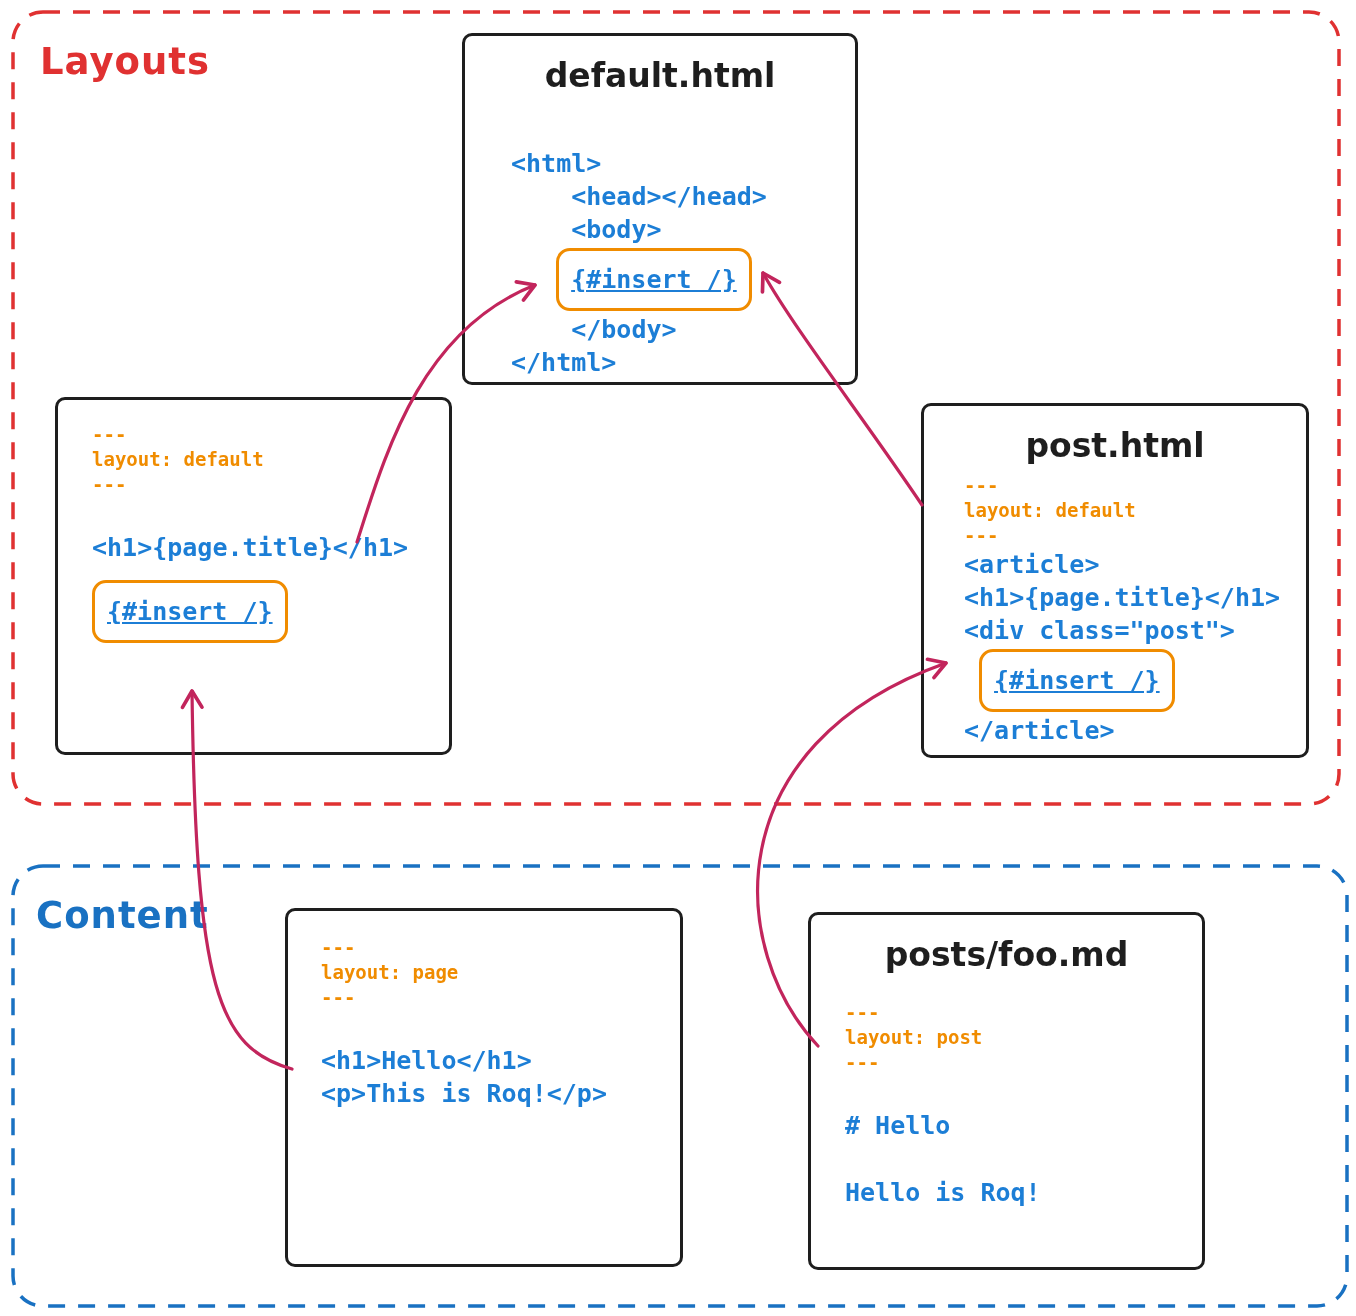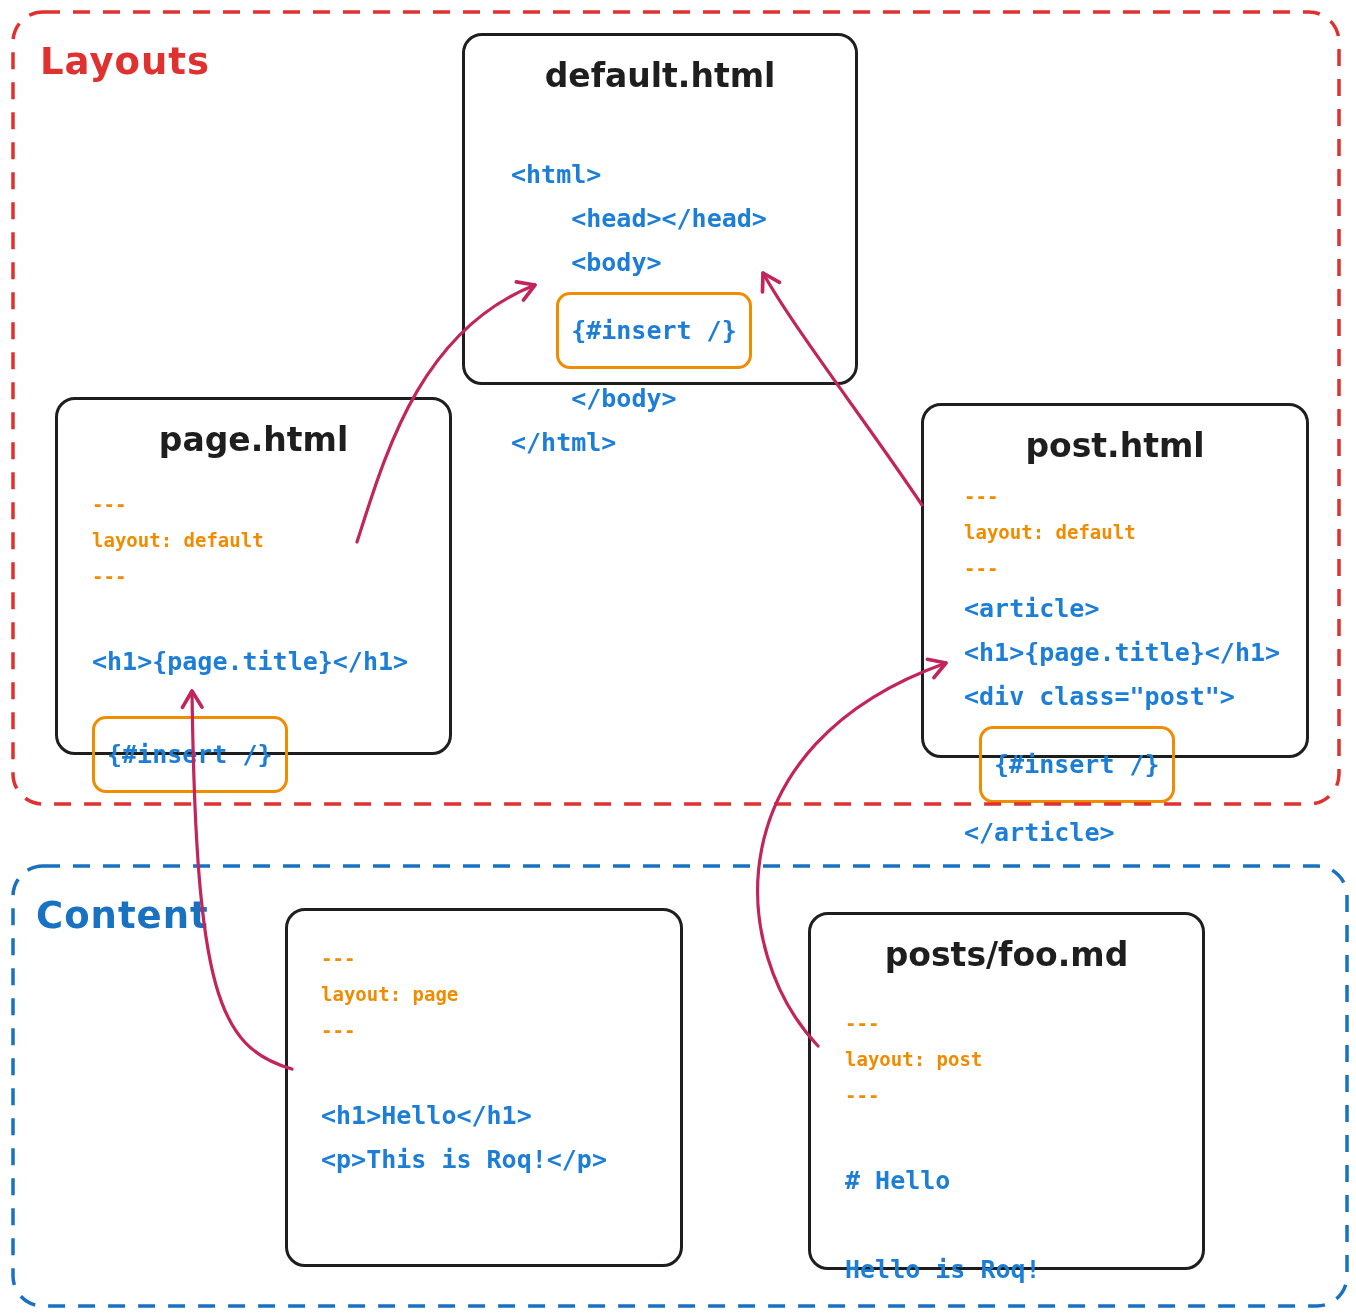--- a/index.html
+++ b/index.html
@@ -27,56 +27,56 @@
     letter-spacing:1px;
     z-index:2;
   }
   #layouts-label{ left:40px; top:40px;  color:var(--layouts); }
   #content-label{ left:36px; top:894px; color:var(--content); }
 
   .card{
     position:absolute;
     background:#ffffff;
     border:3px solid var(--ink);
-    border-radius:20px;
+    border-radius:10px;
     z-index:1;
   }
   .card-title{
     margin-top:20px;
     text-align:center;
     font-size:33px;
     font-weight:bold;
     color:var(--ink);
     font-family:"DejaVu Sans", sans-serif;
   }
   .card-body{
     font-family:"DejaVu Sans Mono", monospace;
   }
   .code-line{
     font-family:"DejaVu Sans Mono", monospace;
     font-weight:bold;
     font-size:25px;
     line-height:33px;
     color:var(--code);
     white-space:pre;
-    margin-top:11px;
   }
   .code-line.frontmatter{
     font-size:19px;
     line-height:25px;
     color:var(--frontmatter);
   }
   .code-line.blank{ height:34px; }
   .code-line.blank-small{ height:14px; }
   .line-text.highlight{
     display:inline-block;
     border:3px solid var(--highlight);
     border-radius:14px;
-    padding:19px 12px;
+    padding:12px 12px;
     margin:2px 0;
+    text-decoration:underline;
   }
   #arrow-layer{
     position:absolute;
     left:0; top:0;
     width:1356px; height:1316px;
     z-index:5;
     pointer-events:none;
   }
 </style>
 </head>
@@ -92,21 +92,20 @@
       <div class="code-line code"><span class="line-text">&lt;html&gt;</span></div>
       <div class="code-line code" style="padding-left: 4ch;"><span class="line-text">&lt;head&gt;&lt;/head&gt;</span></div>
       <div class="code-line code" style="padding-left: 4ch;"><span class="line-text">&lt;body&gt;</span></div>
       <div class="code-line code" style="padding-left: 3ch;"><span class="line-text highlight">{#insert /}</span></div>
       <div class="code-line code" style="padding-left: 4ch;"><span class="line-text">&lt;/body&gt;</span></div>
       <div class="code-line code"><span class="line-text">&lt;/html&gt;</span></div>
     </div>
 </div>
 
 <div class="card" style="left:55px; top:397px; width:397px; height:358px;">
-  <div class="card-title">page.html</div>
   <div class="card-body" style="padding:22px 0 0 34px;">
       <div class="code-line frontmatter"><span class="line-text">---</span></div>
       <div class="code-line frontmatter"><span class="line-text">layout: default</span></div>
       <div class="code-line frontmatter"><span class="line-text">---</span></div>
       <div class="code-line blank"></div>
       <div class="code-line code"><span class="line-text">&lt;h1&gt;{page.title}&lt;/h1&gt;</span></div>
       <div class="code-line blank-small"></div>
       <div class="code-line code"><span class="line-text highlight">{#insert /}</span></div>
     </div>
 </div>

